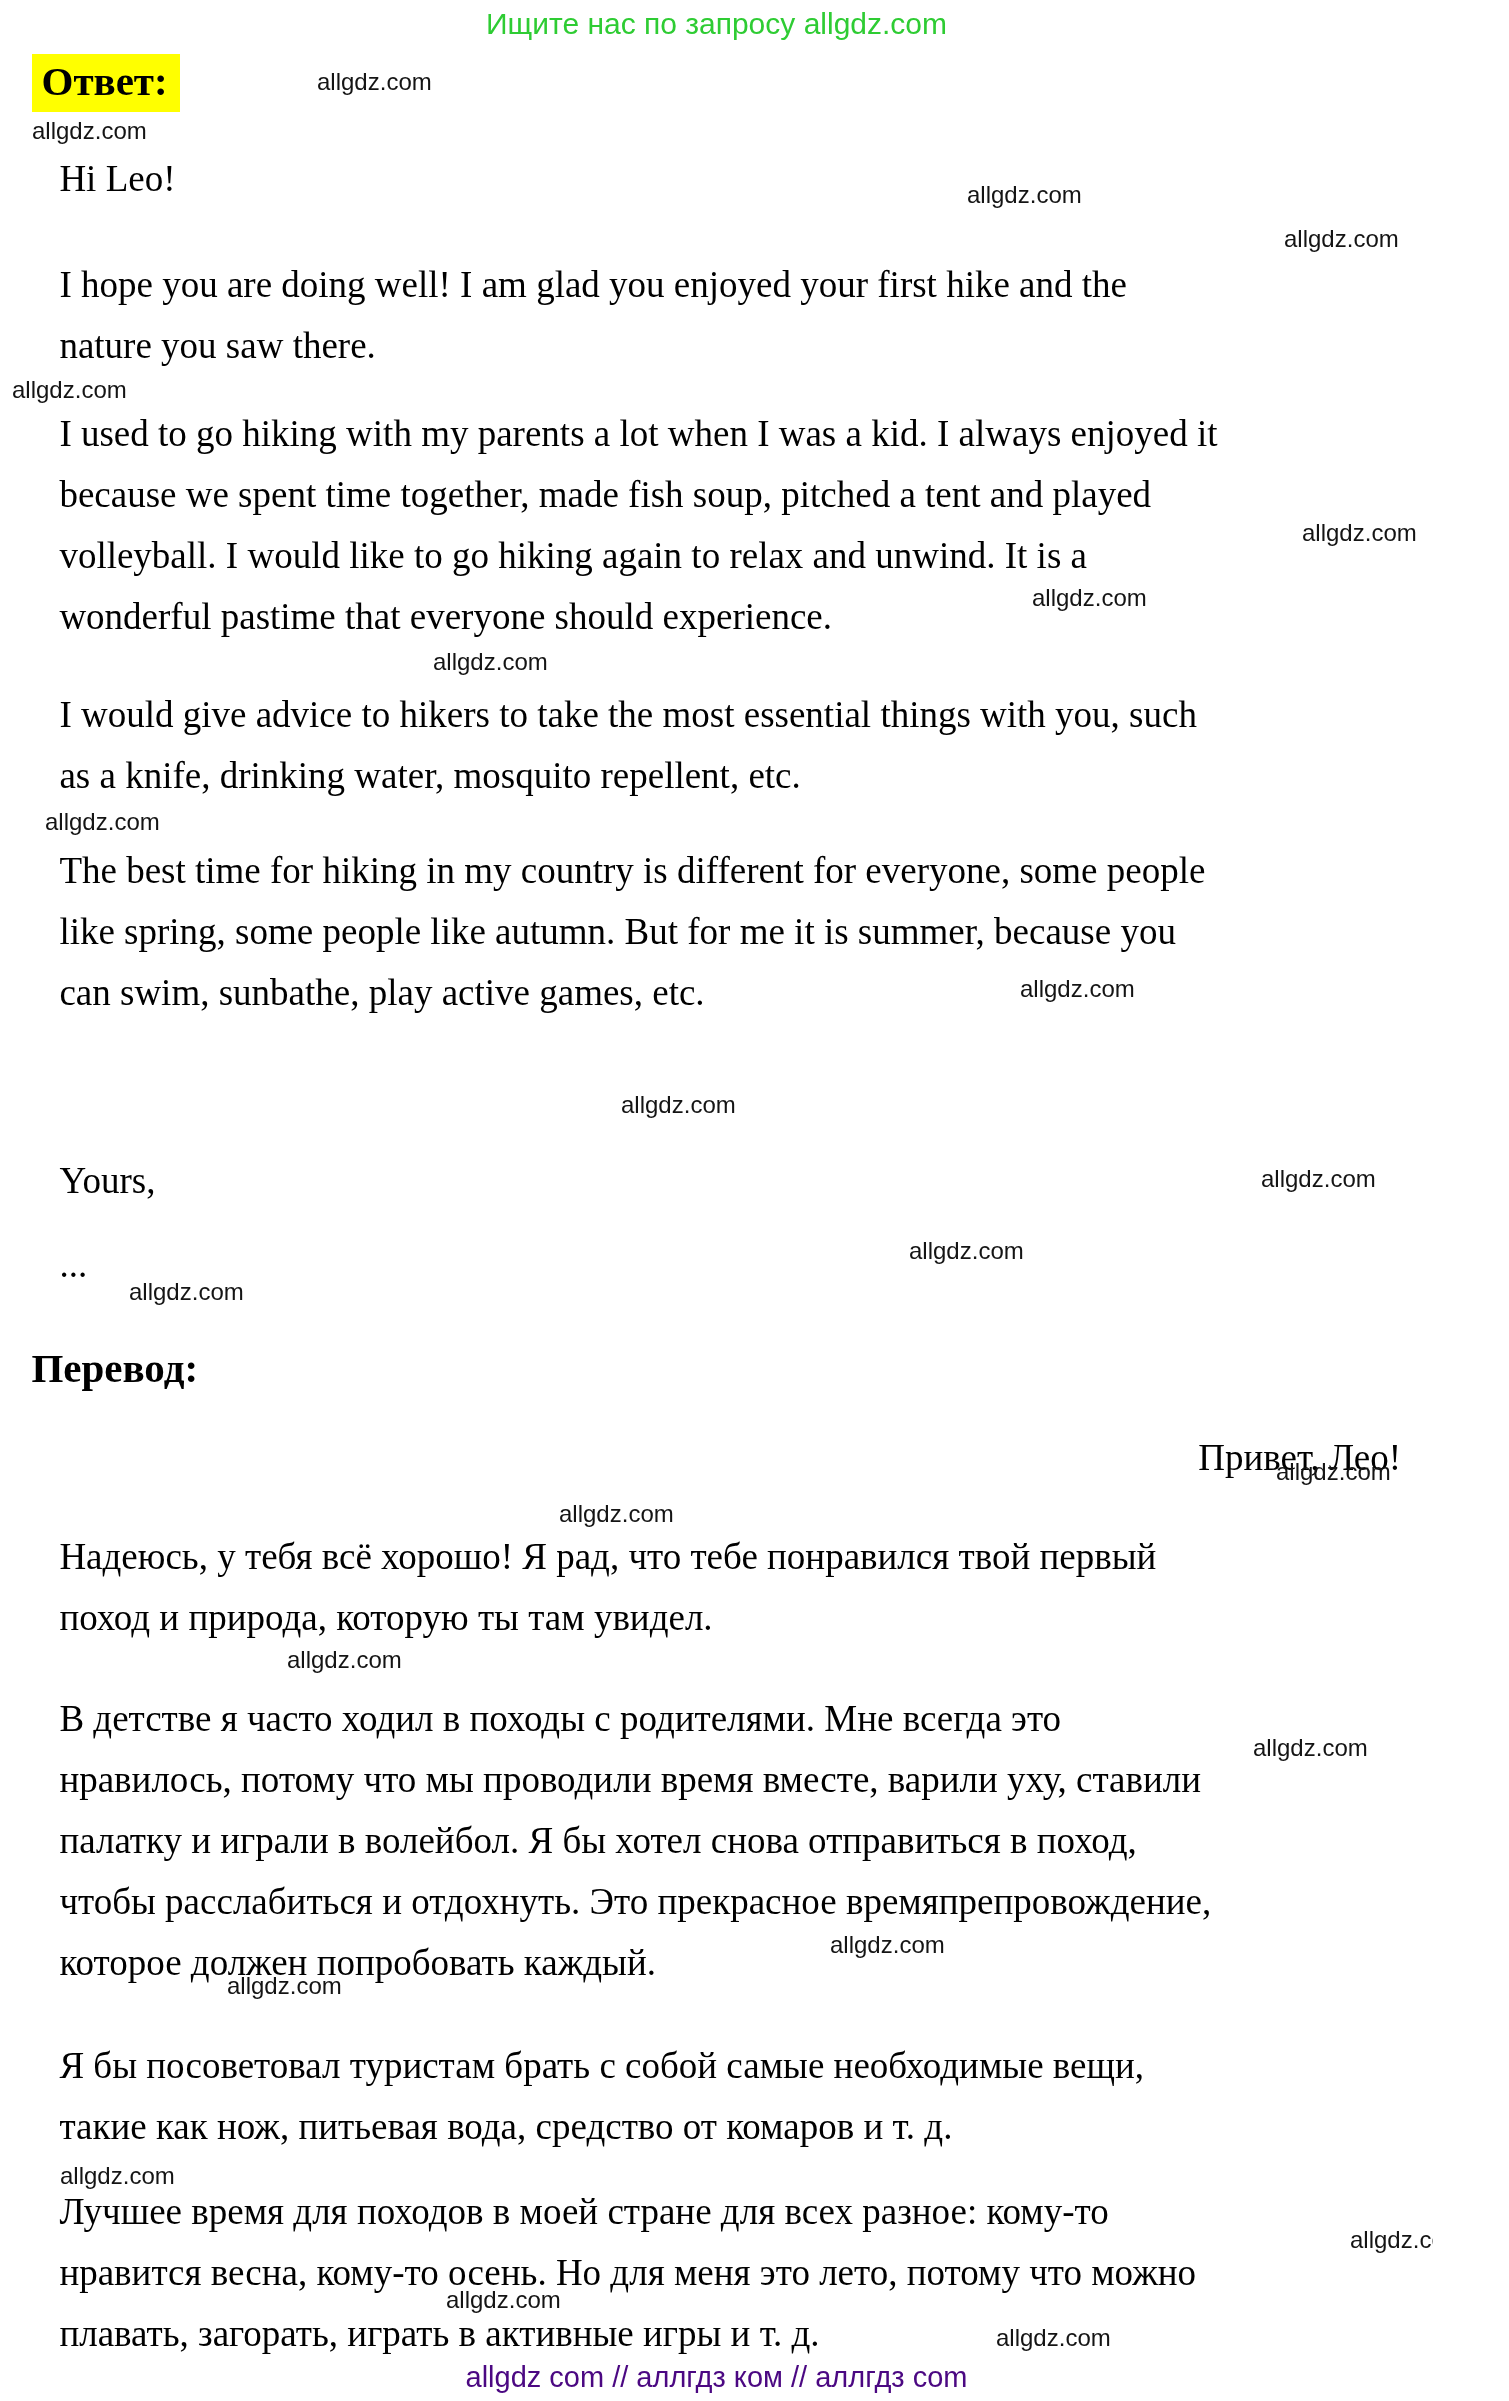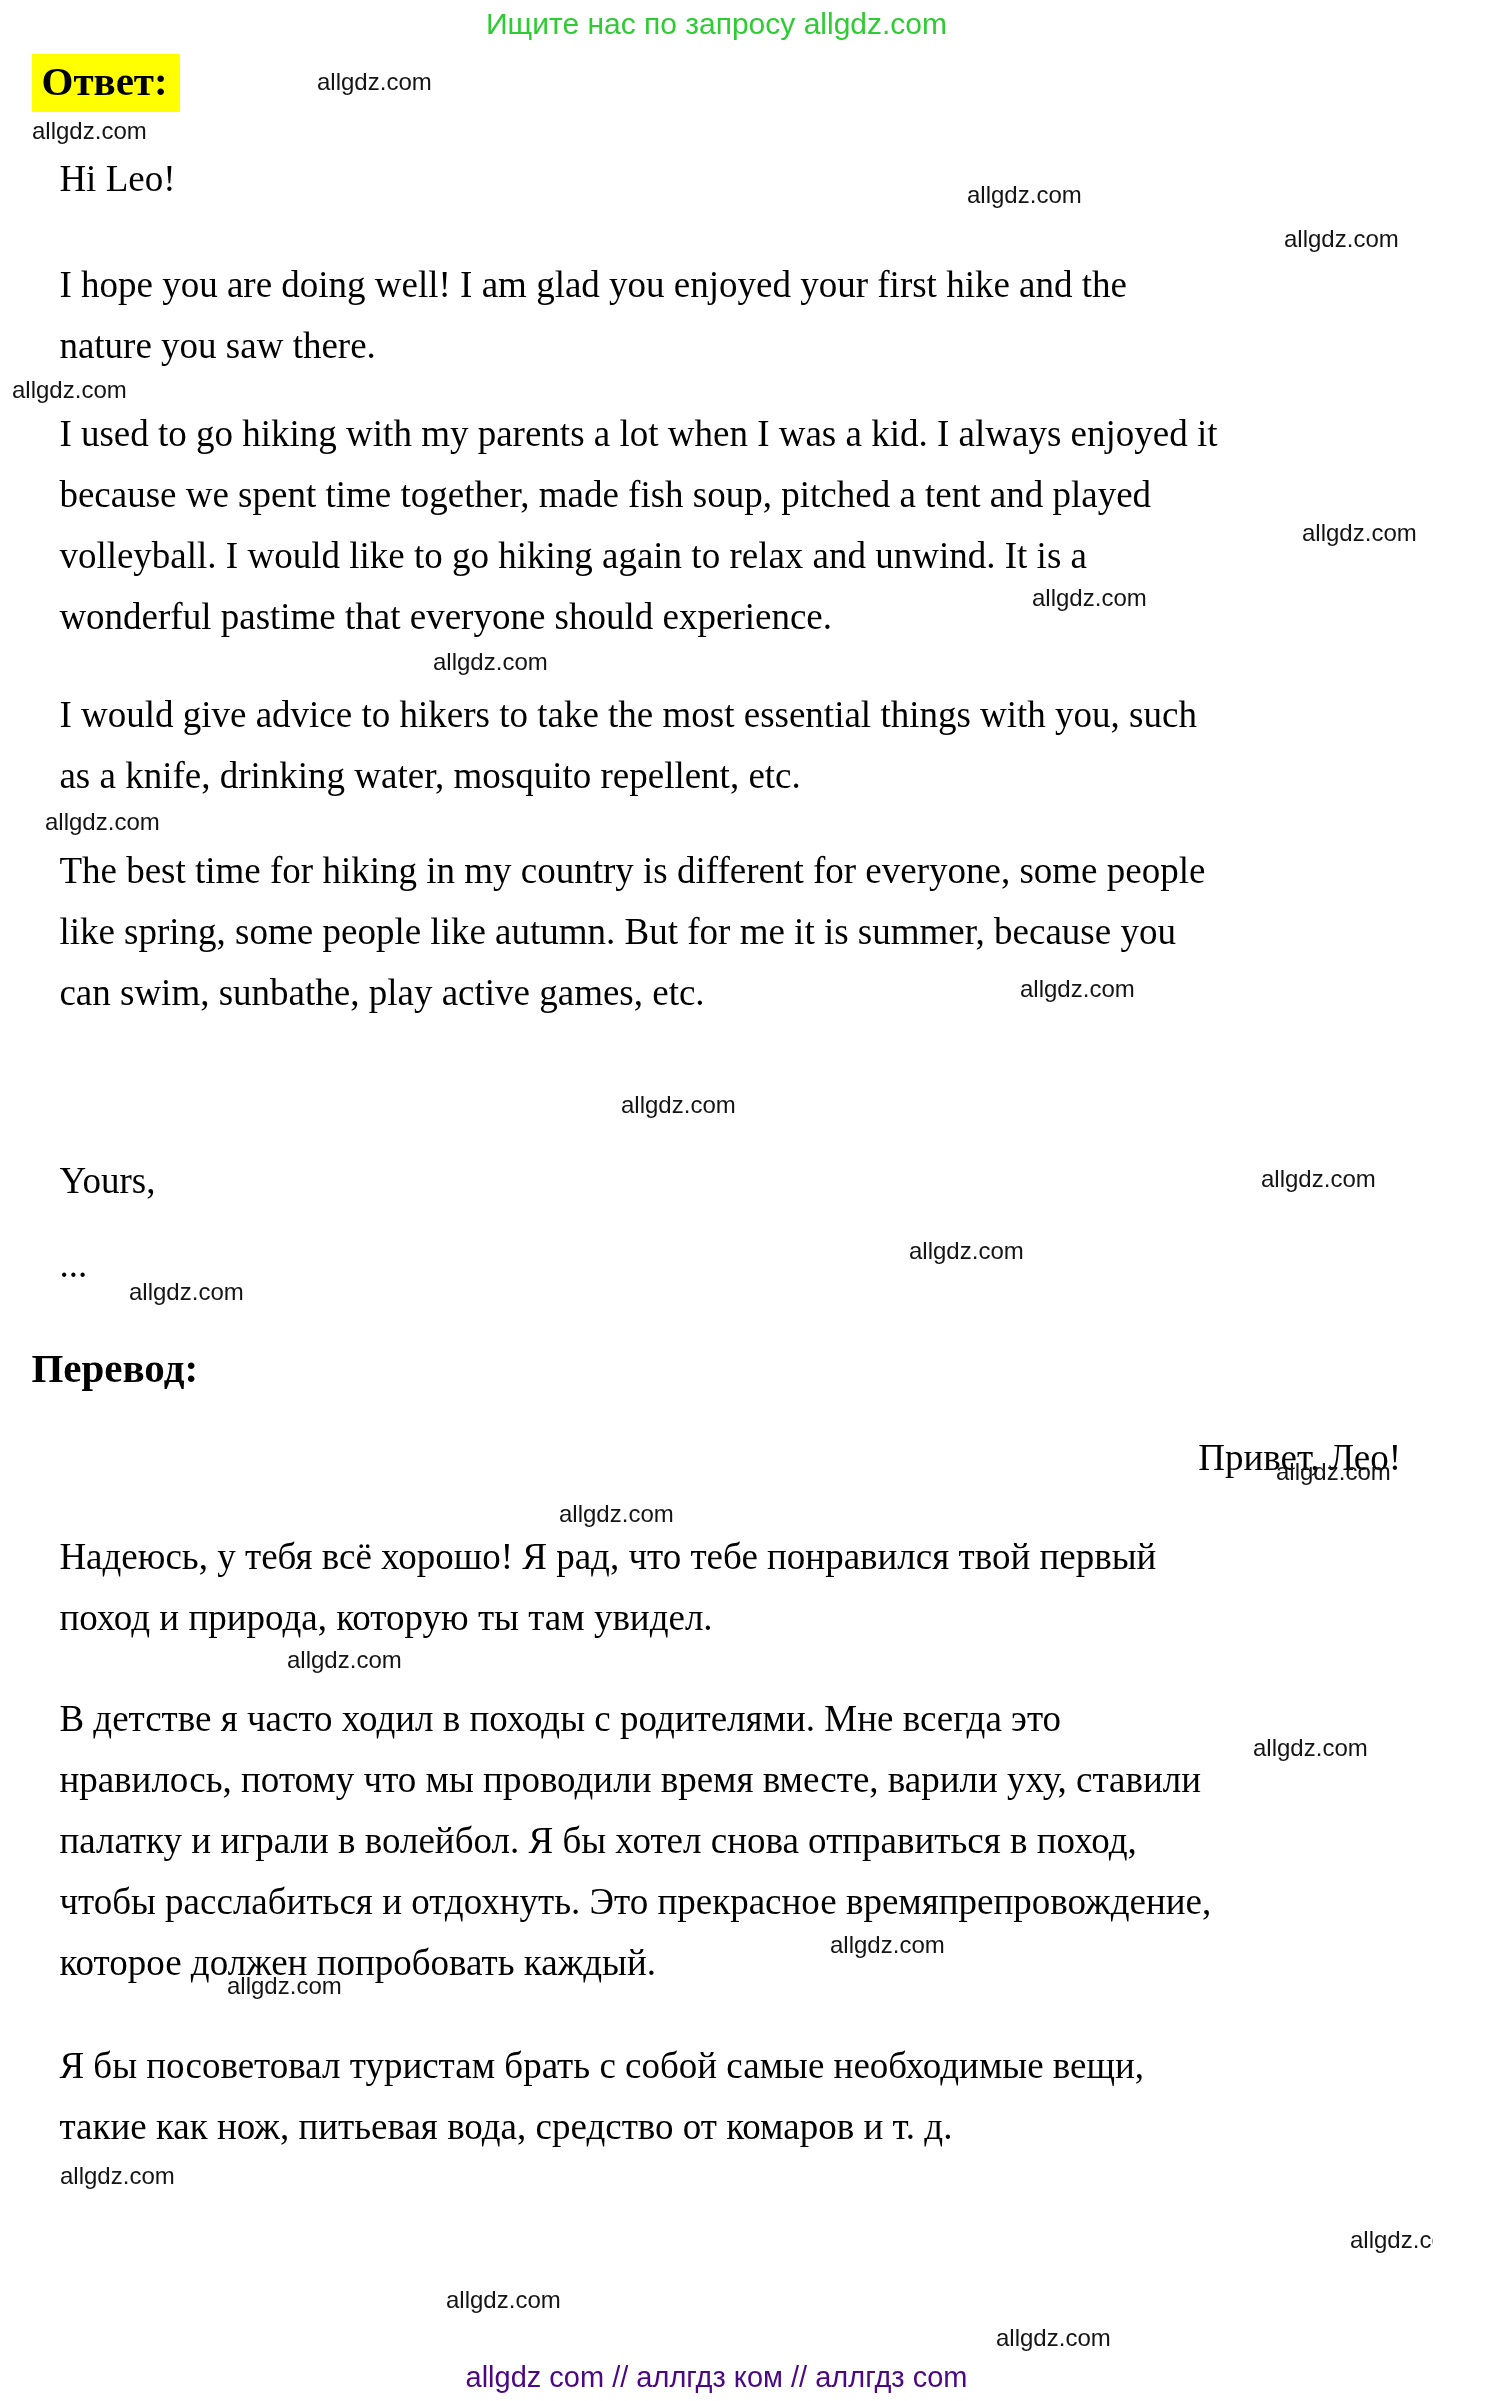--- a/index.html
+++ b/index.html
@@ -108,20 +108,23 @@
 
   <div class="line-block b-t2">В детстве я часто ходил в походы с родителями. Мне всегда это
 нравилось, потому что мы проводили время вместе, варили уху, ставили
 палатку и играли в волейбол. Я бы хотел снова отправиться в поход,
 чтобы расслабиться и отдохнуть. Это прекрасное времяпрепровождение,
 которое должен попробовать каждый.</div>
 
   <div class="line-block b-t3">Я бы посоветовал туристам брать с собой самые необходимые вещи,
 такие как нож, питьевая вода, средство от комаров и т. д.</div>
 
+  <div class="line-block b-t4">Лучшее время для походов в моей стране для всех разное: кому-то
+нравится весна, кому-то осень. Но для меня это лето, потому что можно
+плавать, загорать, играть в активные игры и т. д.</div>
 
   <div class="site-footer" style="color: rgb(75, 8, 130);">allgdz com // аллгдз ком // аллгдз com</div>
 
   <div>
       <span class="wm" style="left: 317px; top: 68px;">allgdz.com</span>
       <span class="wm" style="left: 32px; top: 117px;">allgdz.com</span>
       <span class="wm" style="left: 967px; top: 181px;">allgdz.com</span>
       <span class="wm" style="left: 1284px; top: 225px;">allgdz.com</span>
       <span class="wm" style="left: 12px; top: 376px;">allgdz.com</span>
       <span class="wm" style="left: 1302px; top: 519px;">allgdz.com</span>

